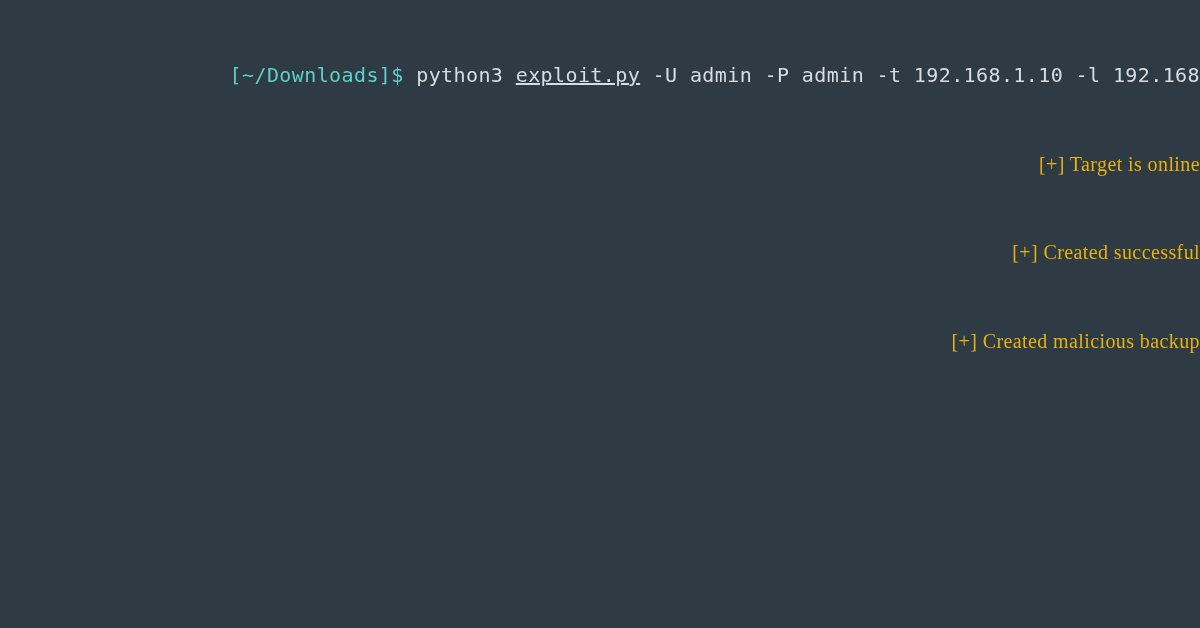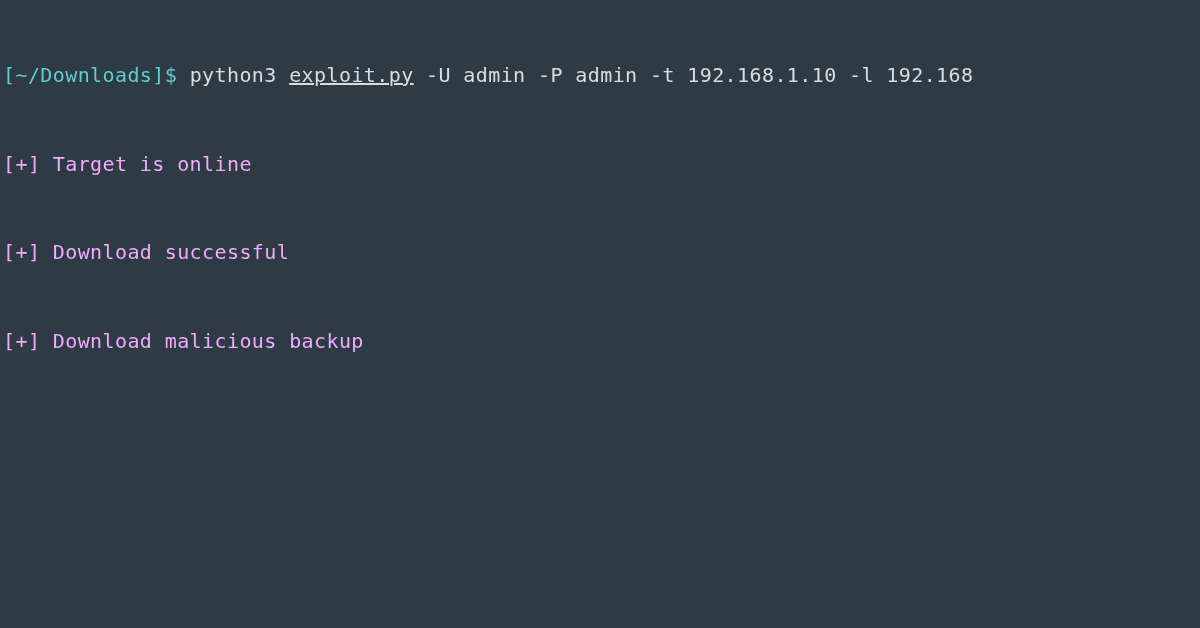--- a/index.html
+++ b/index.html
@@ -12,34 +12,34 @@
     font-family: "DejaVu Sans Mono", "Liberation Mono", "Consolas", monospace;
     font-size: 20px;
     line-height: 29.5px;
     color: #d4d9dd;
     letter-spacing: 0.4px;
   }
   .terminal {
     padding: 2px 0 0 3px;
     white-space: pre;
   }
-  .line { display: block; }
+  .line { display: block; text-align: right; }
   .teal { color: #5fd0c9; }
-  .white { color: #f0abfc; }
+  .white { color: #eab308; font-family: Liberation Serif, serif; }
   .cmd { color: #d8dde1; }
   .underline { text-decoration: underline; }
 </style>
 </head>
 <body>
 
 <div class="terminal">
   <span class="line"><span class="teal">[</span><span class="teal">~/Downloads</span><span class="teal">]$ </span><span class="cmd">python3 </span><span class="cmd underline">exploit.py</span><span class="cmd"> -U admin -P admin -t 192.168.1.10 -l 192.168</span></span>
   <span class="line white">[+] Target is online</span>
-  <span class="line white">[+] Download successful</span>
-  <span class="line white">[+] Download malicious backup</span>
+  <span class="line white">[+] Created successful</span>
+  <span class="line white">[+] Created malicious backup</span>
   
   
   
   
   <span class="line"></span>
   <span class="line"></span>
   
   
   <span class="line"></span>
   

